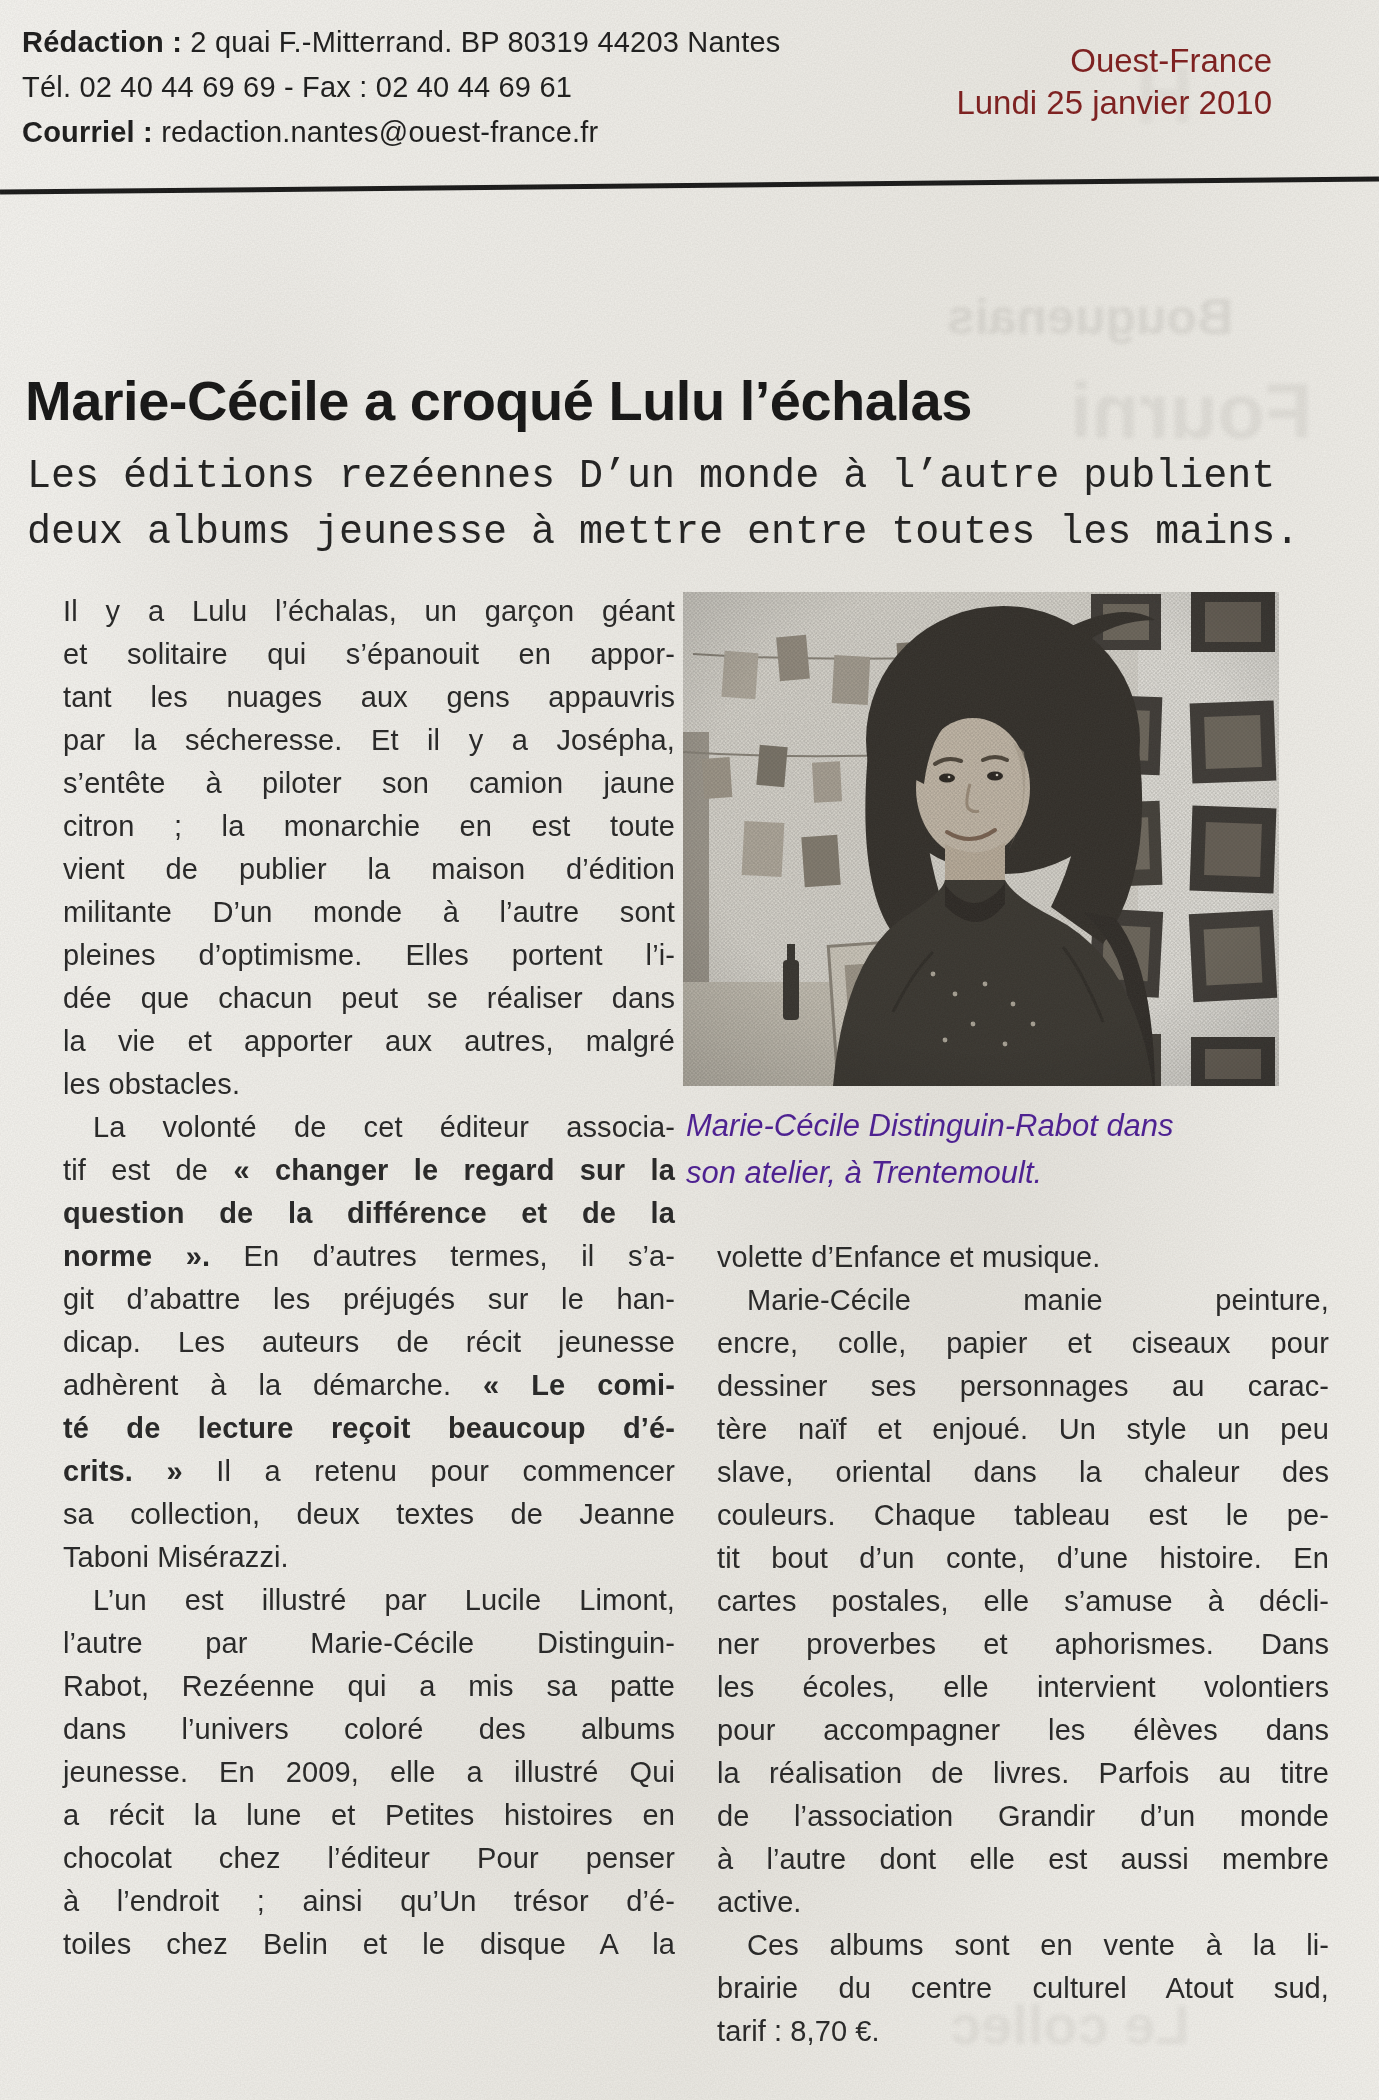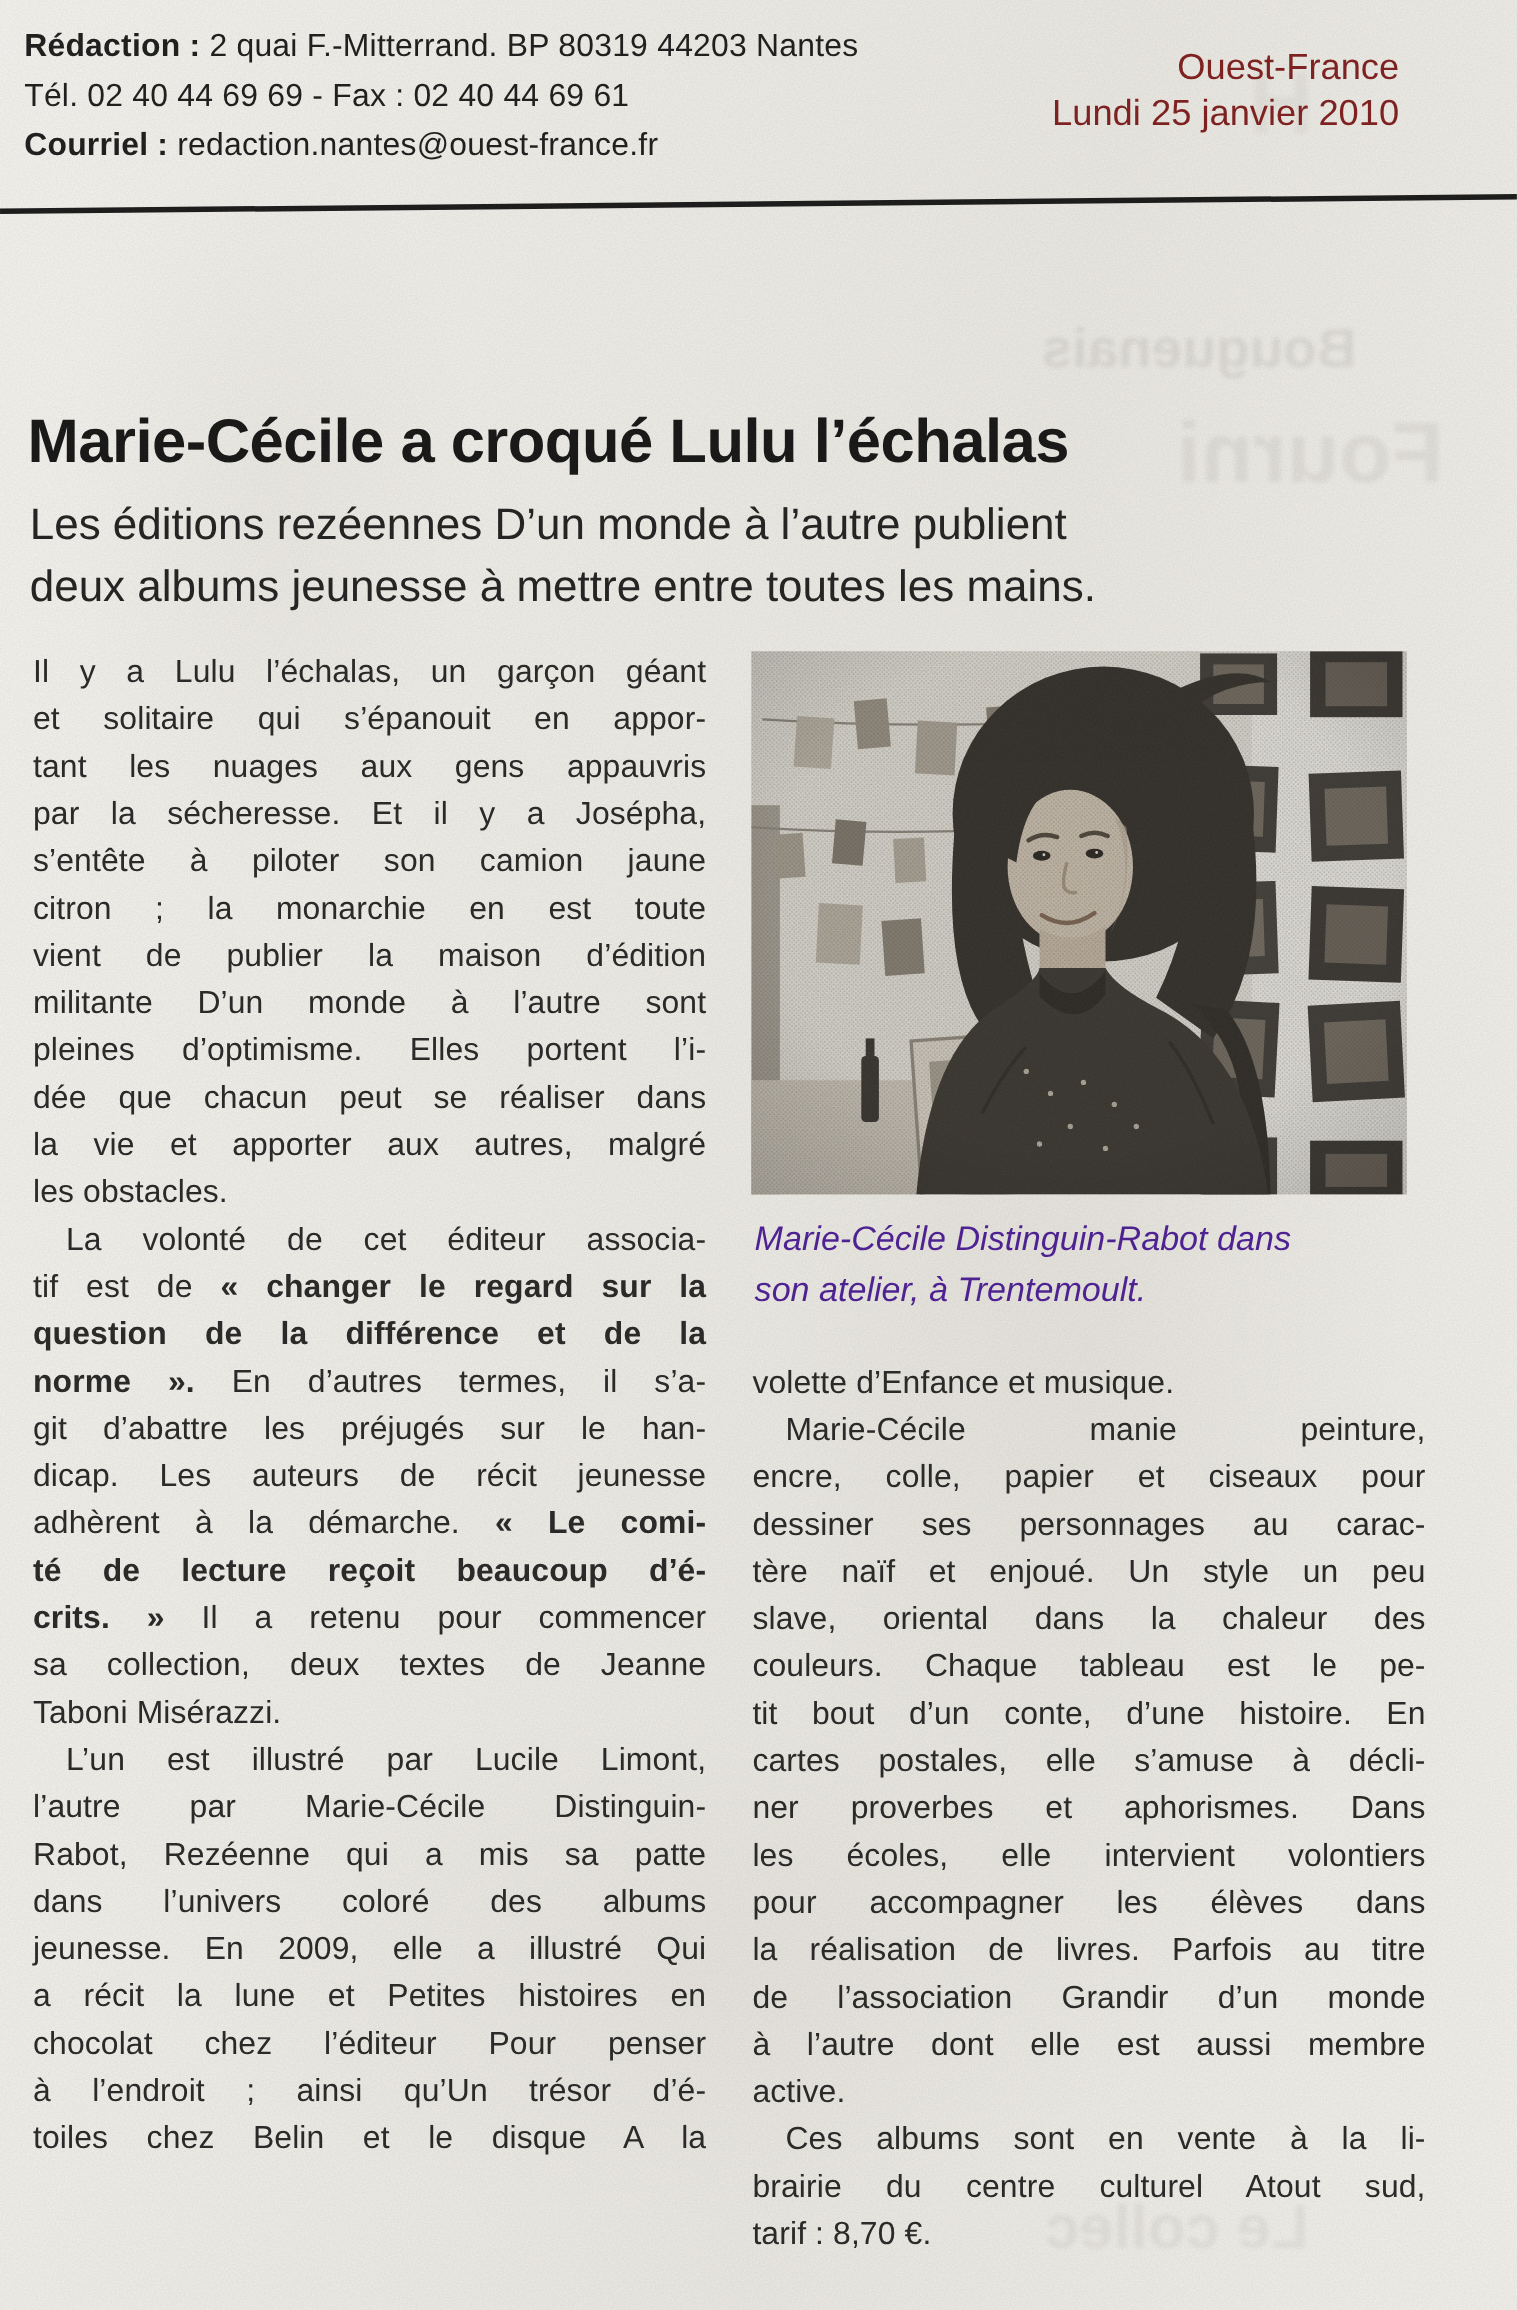--- a/index.html
+++ b/index.html
@@ -15,23 +15,23 @@
     color:#222;
   }
   .abs{position:absolute;}
   
   .hdr-left{left:22px;top:20px;font-size:29px;line-height:45px;color:#1b1b1b;letter-spacing:0.2px;}
   .hdr-left .b{font-weight:bold;}
   .hdr-right{right:107px;top:40px;text-align:right;font-size:33px;line-height:42px;color:#7f1d1d;}
   .rule{left:0;top:183px;width:1379px;height:5px;background:#181818;transform:rotate(-0.55deg);transform-origin:50% 50%;}
   
   .headline{left:25px;top:368px;font-size:56px;font-weight:bold;color:#141414;letter-spacing:-0.5px;white-space:nowrap;}
-  .subhead{left:27px;top:449px;font-size:40px;line-height:56px;color:#202020;}
-  
-  .col{width:612px;}
+  .subhead{left:27px;top:449px;font-size:40px;line-height:56px;color:#202020;font-family:Liberation Mono, monospace;}
+  
+  .col{width:612px;margin-left:33px;}
   .col-left{left:30px;top:590px;}
   .col-right{left:684px;top:1236px;}
   .ln{font-size:29px;line-height:43px;color:#262626;text-align:justify;text-align-last:justify;letter-spacing:0.1px;}
   .ln.last{text-align-last:left;}
   .ln.ind{text-indent:30px;}
   .b{font-weight:bold;}
   .i{}
   
   .photo{left:683px;top:592px;width:596px;height:494px;}
   .photo svg{display:block;width:100%;height:100%;}

